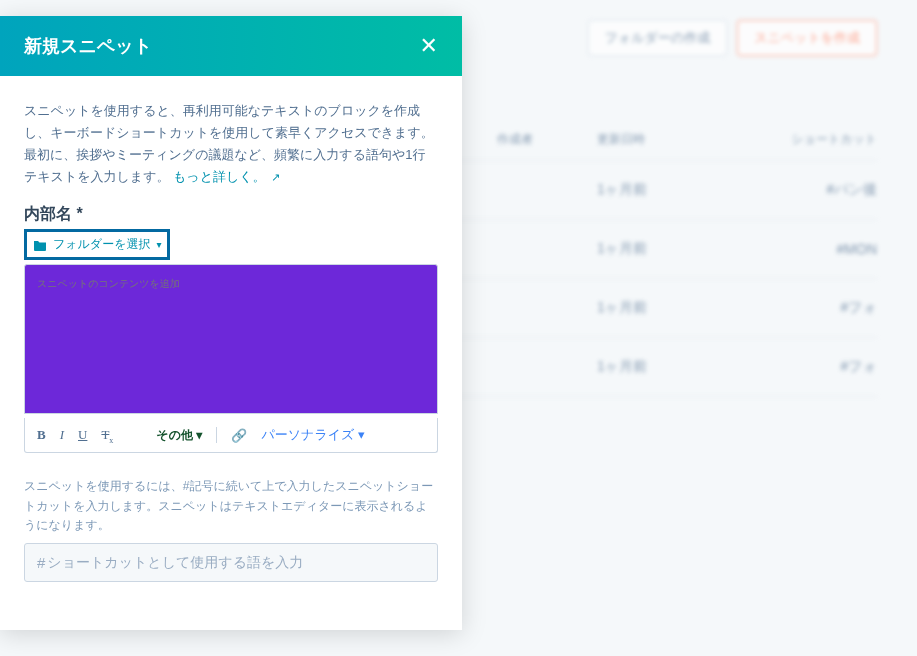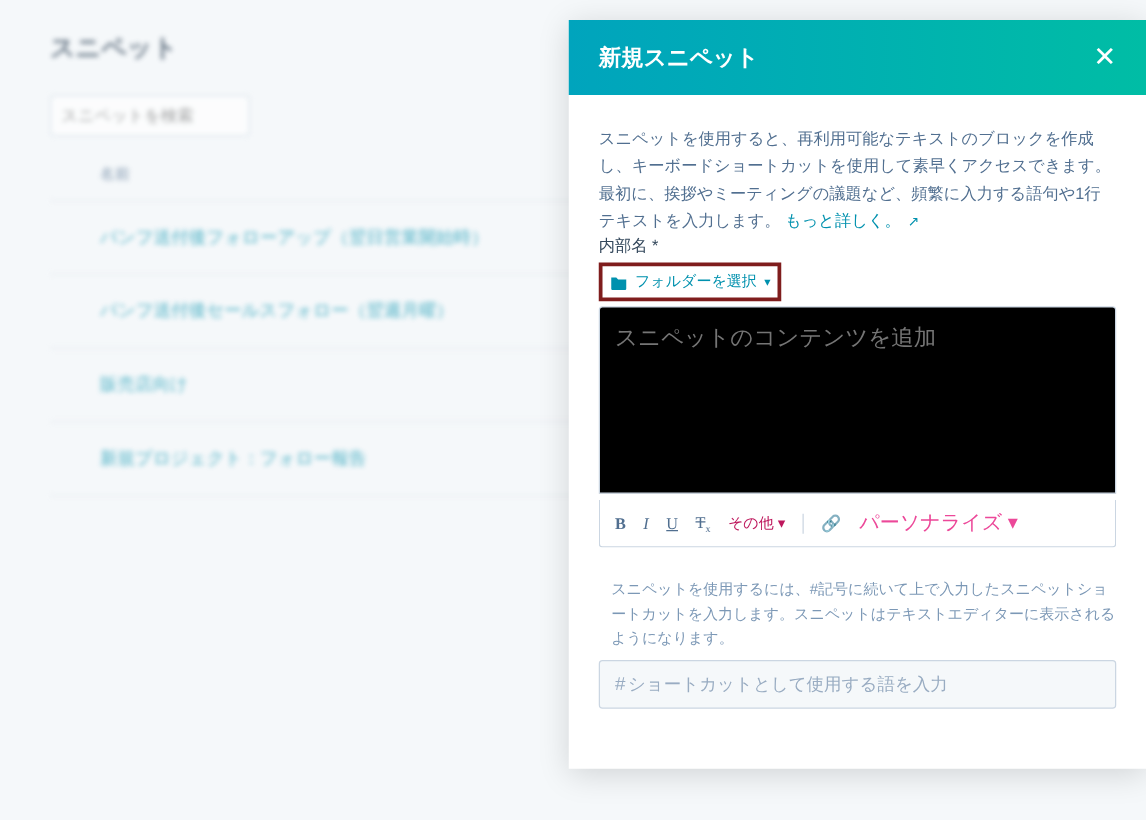--- a/index.html
+++ b/index.html
@@ -38,21 +38,21 @@
     .bg-col-date { width: 180px; }
     .bg-col-short { width: 100px; text-align: right; }
     .bg-row { display: flex; padding: 20px 0; border-bottom: 1px solid #dfe3eb; color: #516f90; font-size: 14px; align-items: center; }
     .bg-row .link { color: #0091ae; font-weight: 500; }
     
     
     .modal-overlay {
       position: absolute;
       inset: 0;
       display: flex;
-      justify-content: flex-end;
+      justify-content: flex-start;
       align-items: flex-start;
       padding-top: 16px;
     }
     .modal {
       width: 462px;
       background: #fff;
       box-shadow: 0 4px 24px rgba(0,0,0,0.15);
       display: flex;
       flex-direction: column;
     }
@@ -75,47 +75,48 @@
       line-height: 1;
     }
     .modal-body {
       padding: 24px;
       overflow-y: auto;
     }
     .description {
       color: #516f90;
       font-size: 13px;
       line-height: 1.7;
+      margin-bottom: 16px;
     }
     .learn-more {
       color: #0091ae;
       font-weight: 500;
       cursor: pointer;
     }
     .learn-more-icon {
       display: inline-block;
       margin-left: 2px;
       font-size: 11px;
     }
     
     .field-label {
       color: #33475b;
-      font-size: 13px;
-      font-weight: 400;
+      font-size: 16px;
+      font-weight: 700;
       margin-bottom: 4px;
     }
     .folder-selector {
       display: inline-flex;
       align-items: center;
       gap: 6px;
       color: #0091ae;
       font-size: 12px;
       font-weight: 500;
       padding: 4px 6px;
-      border: 3px solid #7f1d1d;
+      border: 3px solid #0369a1;
       margin-bottom: 4px;
       cursor: pointer;
     }
     .folder-icon {
       width: 14px; height: 12px;
     }
     .dropdown-caret { font-size: 10px; }
     
     .text-input {
       width: 100%;
@@ -128,23 +129,23 @@
       margin-bottom: 20px;
     }
     .text-input::placeholder { color: #99acc2; }
     
     .editor-area {
       width: 100%;
       min-height: 150px;
       padding: 12px;
       border: 1px solid #cbd6e2;
       border-radius: 3px 3px 0 0;
-      font-size: 18px;
+      font-size: 10px;
       color: #99acc2;
-      background: #000000;
+      background: #6d28d9;
       resize: none;
     }
     .editor-toolbar {
       display: flex;
       align-items: center;
       gap: 14px;
       padding: 8px 12px;
       border: 1px solid #cbd6e2;
       border-top: none;
       border-radius: 0 0 3px 3px;
@@ -153,31 +154,30 @@
     }
     .toolbar-btn {
       color: #516f90;
       font-size: 13px;
       cursor: pointer;
       font-family: serif;
     }
     .toolbar-btn.bold { font-weight: bold; }
     .toolbar-btn.italic { font-style: italic; }
     .toolbar-btn.underline { text-decoration: underline; }
-    .toolbar-more { color: #be185d; font-size: 12px; font-weight: 400; cursor: pointer; }
+    .toolbar-more { color: #14532d; font-size: 12px; font-weight: 700; cursor: pointer; margin-left: 29px; }
     .toolbar-divider { width: 1px; height: 16px; background: #cbd6e2; }
     .toolbar-link-icon { color: #516f90; font-size: 13px; cursor: pointer; }
-    .toolbar-personalize { color: #ec4899; font-size: 16px; font-weight: 500; cursor: pointer; }
+    .toolbar-personalize { color: #3b82f6; font-size: 13px; font-weight: 500; cursor: pointer; }
     
     .help-text {
       color: #7c98b6;
       font-size: 12px;
       line-height: 1.6;
       margin-bottom: 8px;
-      margin-left: 10px;
     }
     
     .shortcut-input-wrap {
       display: flex;
       align-items: center;
       border: 1px solid #cbd6e2;
       border-radius: 3px;
       background: #f5f8fa;
       padding: 10px 12px;
       margin-bottom: 24px;

